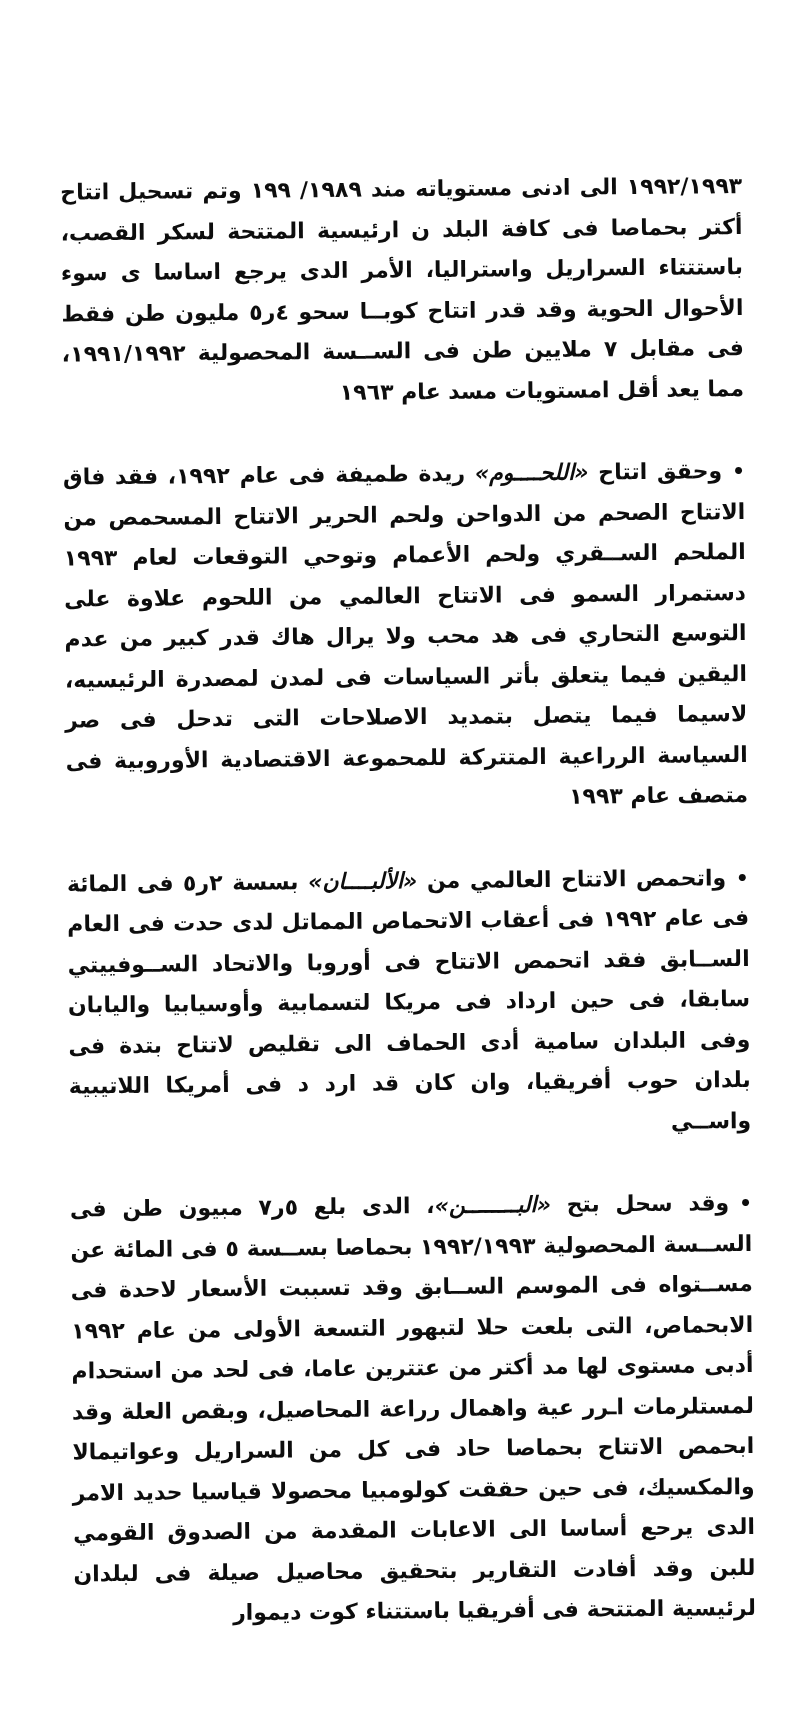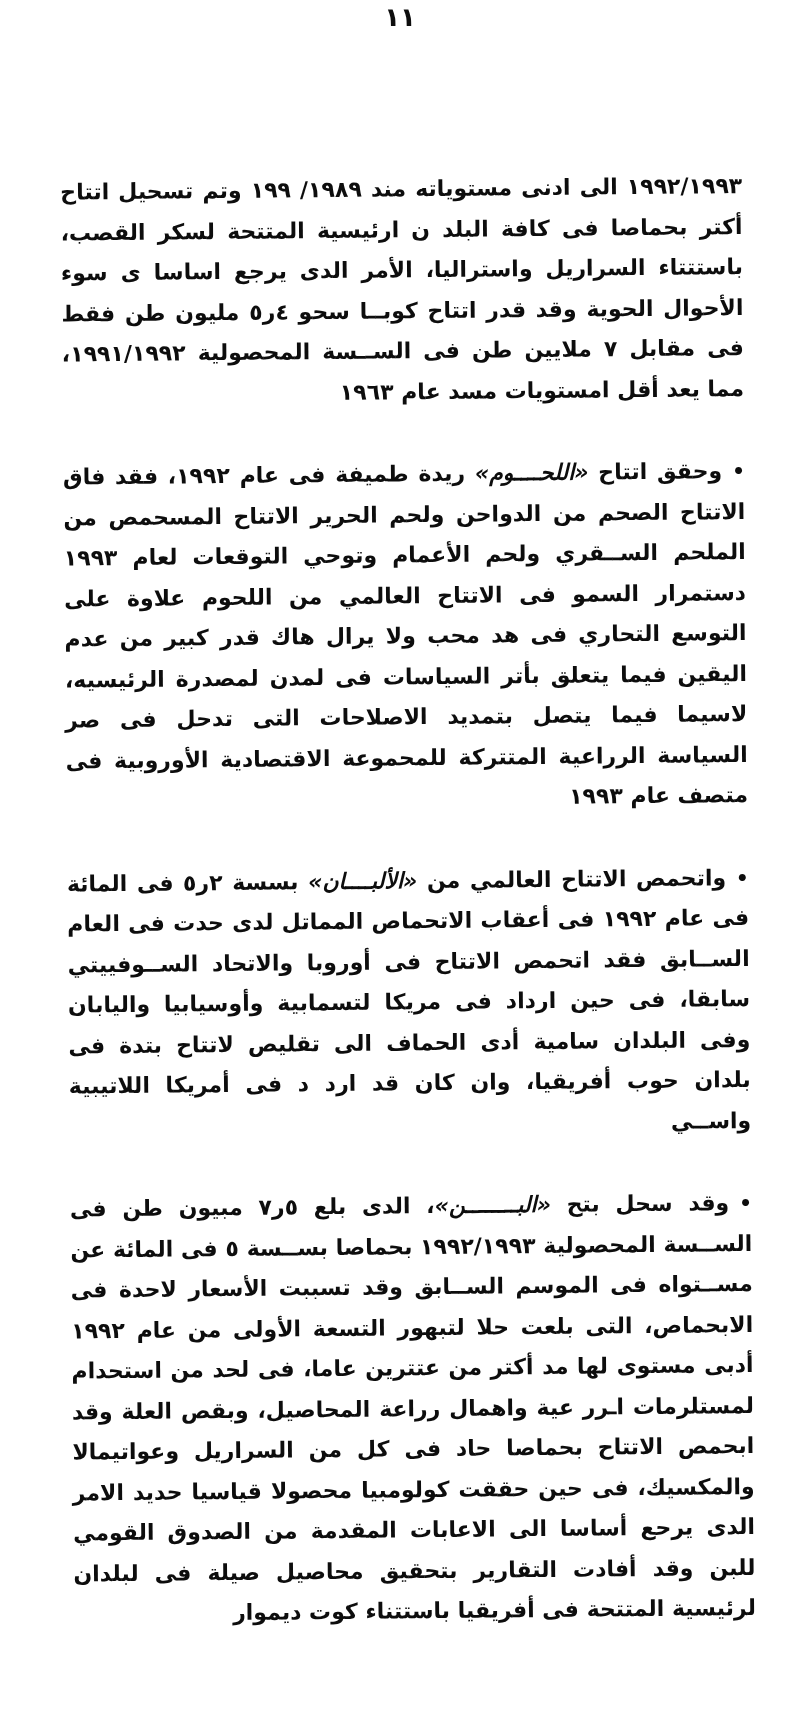--- a/index.html
+++ b/index.html
@@ -54,20 +54,19 @@
     font-size: 20px;
   }
   .term {
     font-style: italic;
   }
 </style>
 </head>
 <body>
 
 <div class="page">
-  <div class="page-number">١١</div>
   <div class="text-block">
       <p class="para"><span class="seg">١٩٩٢/١٩٩٣ الى ادنى مستوياته مند ١٩٨٩/ ١٩٩  وتم تسحيل اتتاح أكتر بحماصا فى كافة البلد ن ارئيسية المتتحة لسكر القصب، باستتتاء السراريل واستراليا، الأمر الدى يرجع اساسا ى سوء الأحوال الحوية  وقد قدر اتتاح كوبــا سحو ٤ر٥ مليون طن فقط  فى مقابل ٧ ملايين طن فى الســسة المحصولية ١٩٩١/١٩٩٢، مما يعد أقل امستويات مسد عام ١٩٦٣</span></p>
       <p class="para"><span class="bullet">•</span><span class="seg">وحقق اتتاح </span><span class="term">«اللحــــوم»</span><span class="seg"> ريدة طميفة فى عام ١٩٩٢، فقد فاق الاتتاح الصحم من الدواحن ولحم الحرير الاتتاح المسحمص من الملحم الســقري ولحم الأعمام  وتوحي التوقعات لعام ١٩٩٣ دستمرار السمو فى الاتتاح العالمي من اللحوم علاوة على التوسع التحاري فى هد  محب  ولا يرال هاك قدر كبير من عدم اليقين فيما يتعلق بأتر السياسات فى لمدن  لمصدرة الرئيسيه، لاسيما فيما يتصل بتمديد الاصلاحات التى تدحل فى صر السياسة الرراعية المتتركة للمحموعة الاقتصادية الأوروبية فى متصف عام ١٩٩٣</span></p>
       <p class="para"><span class="bullet">•</span><span class="seg">واتحمص الاتتاح العالمي من </span><span class="term">«الألبــــان»</span><span class="seg"> بسسة ٢ر٥ فى المائة فى عام ١٩٩٢ فى أعقاب الاتحماص المماتل لدى حدت فى العام الســابق  فقد اتحمص الاتتاح فى أوروبا والاتحاد الســوفييتي سابقا، فى حين ارداد فى  مريكا لتسمابية وأوسيابيا واليابان  وفى البلدان  سامية  أدى الحماف الى تقليص  لاتتاح بتدة فى بلدان حوب أفريقيا، وان كان قد ارد د فى أمريكا اللاتيبية واســي</span></p>
       <p class="para"><span class="bullet">•</span><span class="seg">وقد سحل بتح </span><span class="term">«البــــــــن»</span><span class="seg">، الدى بلع ٥ر٧ مبيون طن فى الســسة المحصولية ١٩٩٢/١٩٩٣  بحماصا بســسة ٥ فى المائة عن مســتواه فى الموسم الســابق  وقد تسببت الأسعار لاحدة فى الابحماص، التى بلعت حلا لتبهور التسعة الأولى من عام ١٩٩٢ أدبى مستوى لها مد أكتر من عتترين عاما، فى لحد من استحدام لمستلرمات اـرر عية  واهمال رراعة المحاصيل، وبقص العلة  وقد ابحمص الاتتاح بحماصا حاد  فى كل من السراريل وعواتيمالا والمكسيك، فى حين حققت كولومبيا محصولا قياسيا حديد  الامر الدى يرحع أساسا الى الاعابات المقدمة من الصدوق القومي للبن  وقد أفادت التقارير بتحقيق محاصيل صيلة فى لبلدان لرئيسية المتتحة فى أفريقيا باستتناء كوت ديموار</span></p>
     </div>
 </div>
 
 </body></html>

